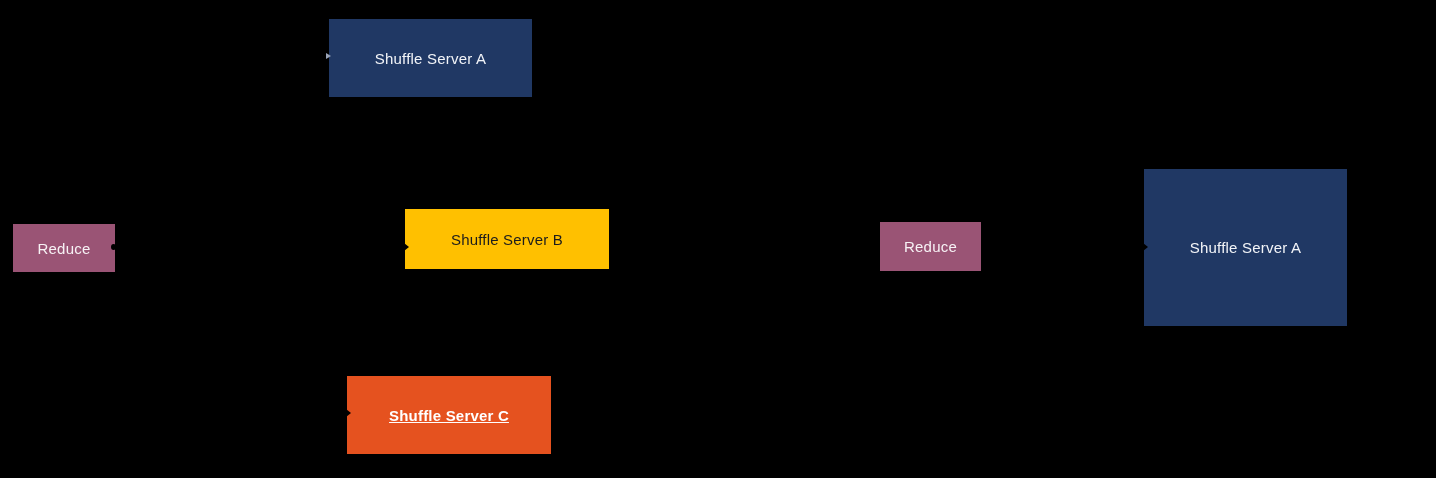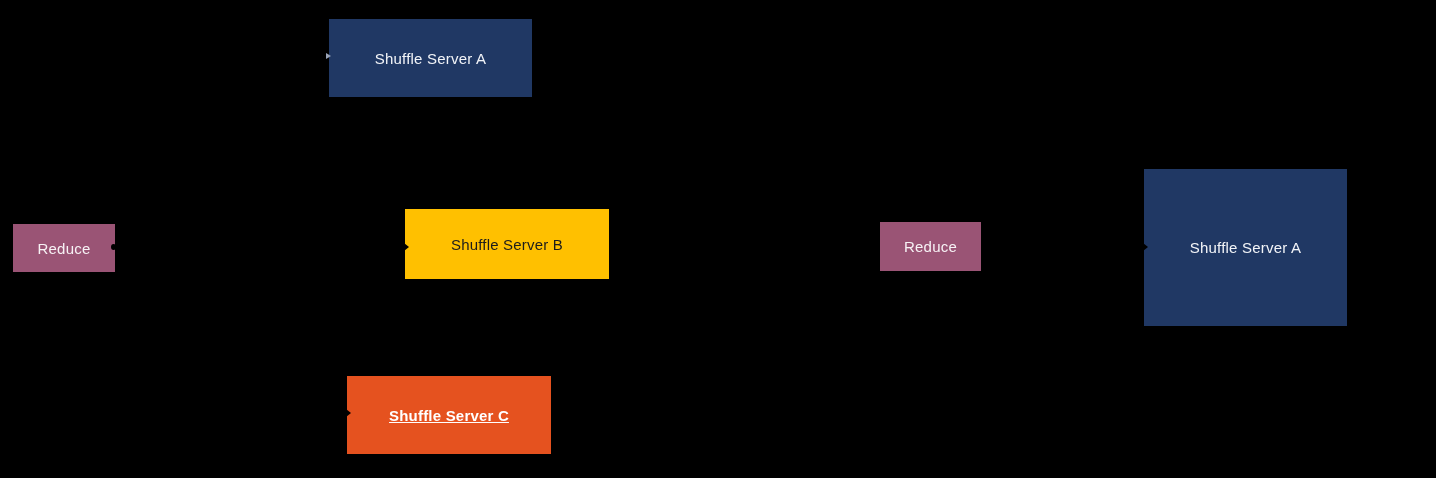--- a/index.html
+++ b/index.html
@@ -23,21 +23,21 @@
     box-sizing: border-box;
   }
   .node .node-label {
     font-size: 15px;
     letter-spacing: 0.2px;
     white-space: nowrap;
   }
   
   .node-a-top      { left: 329px;  top: 19px;  width: 203px; height: 78px; }
   .node-reduce-l   { left: 13px;   top: 224px; width: 102px; height: 48px; }
-  .node-b          { left: 405px;  top: 209px; width: 204px; height: 70px; }
+  .node-b          { left: 405px;  top: 209px; width: 204px; height: 60px; }
   .node-reduce-r   { left: 880px;  top: 222px; width: 101px; height: 49px; }
   .node-a-right    { left: 1144px; top: 169px; width: 203px; height: 157px; }
   .node-c          { left: 347px;  top: 376px; width: 204px; height: 78px; }
 
   
   .tip {
     position: absolute;
     width: 0;
     height: 0;
     z-index: 5;

